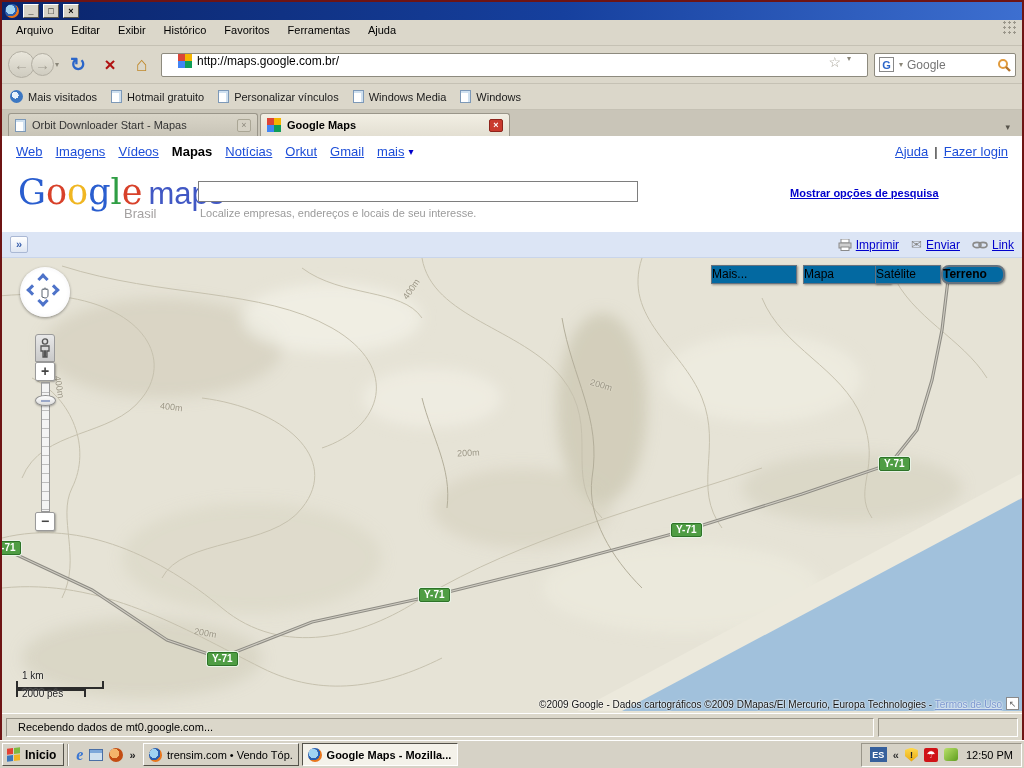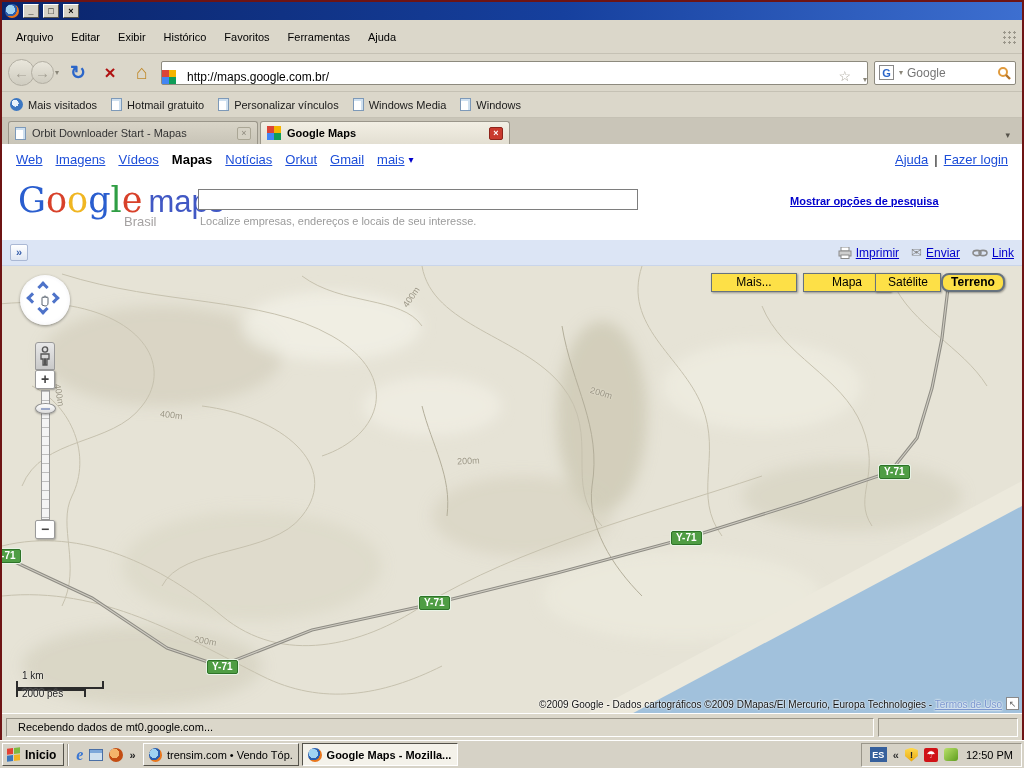--- a/index.html
+++ b/index.html
@@ -12,38 +12,38 @@
     display:flex; flex-direction:column; }
   .titlebar { height:18px; background:linear-gradient(90deg,#0a246a 0%,#16409e 55%,#3d6fd0 100%);
     display:flex; align-items:center; padding:0 3px; gap:4px; }
   .titlebar .title { color:#fff; font-weight:bold; font-size:11px; flex:1;
     text-shadow:1px 1px 0 #00103a; white-space:nowrap; }
   .ffx-icon { width:14px; height:14px; border-radius:50%;
     background:radial-gradient(circle at 38% 40%, #9fd3f2 0 38%, #2b5fae 39% 55%, #e8761c 56% 100%); }
   .winbtn { width:16px; height:14px; background:#d6d2c6; border:1px solid;
     border-color:#fff #5a574d #5a574d #fff; font-size:9px; font-weight:bold; color:#000;
     display:flex; align-items:center; justify-content:center; line-height:1; }
-  .menubar { height:34px; display:flex; align-items:center; padding:0 6px; gap:2px;
+  .menubar { height:26px; display:flex; align-items:flex-start; padding:0 6px; gap:2px;
     background:#dbd7ca; border-bottom:1px solid #c5c1b4; }
   .menubar .mitem { font-size:11px; padding:4px 8px; color:#000; }
   .grip-dots { margin-left:auto; width:14px; height:14px;
     background:radial-gradient(#9a968a 1px, transparent 1.2px); background-size:5px 5px; }
 
   .navbar { height:38px; display:flex; align-items:center; padding:0 6px; gap:6px;
     background:#dbd7ca; border-bottom:1px solid #c5c1b4; }
   .navgroup { display:flex; align-items:center; }
   .roundbtn { width:27px; height:27px; border-radius:50%; background:linear-gradient(#e9e6db,#cfccc0);
     border:1px solid #b2aea2; display:flex; align-items:center; justify-content:center;
     color:#a39f93; font-size:15px; font-weight:bold; }
   .roundbtn.fwd { width:23px; height:23px; margin-left:-4px; }
   .navdrop { font-size:8px; color:#8a8679; margin-left:1px; }
   .navglyph { font-size:19px; font-weight:bold; width:26px; text-align:center; }
   .reload { color:#2b66c9; } .stop { color:#b01212; } .home { color:#c08a2d; font-size:20px; }
   .urlbox { flex:1; height:24px; background:#fff; border:1px solid #8d8a7e; border-radius:2px;
-    display:flex; align-items:flex-end; padding:0 0; gap:11px; }
+    display:flex; align-items:flex-start; padding:0 16px; gap:5px; }
   .urlbox input { flex:1; border:none; outline:none; font-size:12px; color:#000;
     font-family:"Liberation Sans",sans-serif; background:transparent; }
   .chiclet { width:14px; height:14px; display:grid; grid-template-columns:7px 7px; grid-template-rows:7px 7px; }
   .chiclet i:nth-child(1){background:#db4437}.chiclet i:nth-child(2){background:#f4b400}
   .chiclet i:nth-child(3){background:#4285f4}.chiclet i:nth-child(4){background:#0f9d58}
   .star { color:#a7a398; font-size:14px; } 
   .searchbox { width:142px; height:24px; background:#fff; border:1px solid #8d8a7e; border-radius:2px;
     display:flex; align-items:center; padding:0 4px; gap:4px; }
   .gbadge { width:15px; height:15px; border:1px solid #888; font-size:11px; font-weight:bold;
     color:#2b66c9; display:flex; align-items:center; justify-content:center; }
@@ -93,22 +93,22 @@
     border-radius:2px; color:#3b62ae; font-size:11px; font-weight:bold; text-align:center; line-height:15px; }
   .bb-right { margin-left:auto; display:flex; align-items:center; gap:12px; }
   .bb-link { display:flex; align-items:center; gap:4px; font-size:12px; color:#0000cc; }
   .bb-link span.txt { text-decoration:underline; }
   .bb-ic { color:#8a8a8a; font-size:13px; display:flex; align-items:center; }
 
   
   .map { position:relative; flex:1; overflow:hidden; background:#e6e3d6; cursor:grab; }
   .map svg.terrain { position:absolute; inset:0; }
 
-  .mapbtn { position:absolute; top:7px; height:19px; background:#fde047; border:1px solid #66727e;
-    font-size:12px; color:#000; text-align:center; line-height:17px; box-shadow:1px 1px 2px rgba(0,0,0,.35); }
+  .mapbtn { position:absolute; top:7px; height:19px; background:#0369a1; border:1px solid #66727e;
+    font-size:12px; color:#000; line-height:17px; box-shadow:1px 1px 2px rgba(0,0,0,.35); }
   .mapbtn.sel { font-weight:bold; border-width:2px; line-height:15px; }
 
   .ymark { position:absolute; background:#4f9d44; border:1px solid #2e7328; border-radius:2px;
     color:#fff; font-size:10px; font-weight:bold; padding:0 4px; line-height:12px; height:14px;
     box-shadow:0 0 0 1px #e9f3e6; white-space:nowrap; }
   .contour { position:absolute; font-size:9px; color:#9b9686; text-shadow:0 0 2px #efecdf; white-space:nowrap; }
 
   .pancircle { position:absolute; left:18px; top:9px; width:50px; height:50px; border-radius:50%;
     background:radial-gradient(#ffffff 0 60%, #e9e9ef 100%); box-shadow:0 1px 3px rgba(0,0,0,.4); }
   .chev { position:absolute; width:8px; height:8px; border-top:3px solid #4e73c9; border-right:3px solid #4e73c9; }

